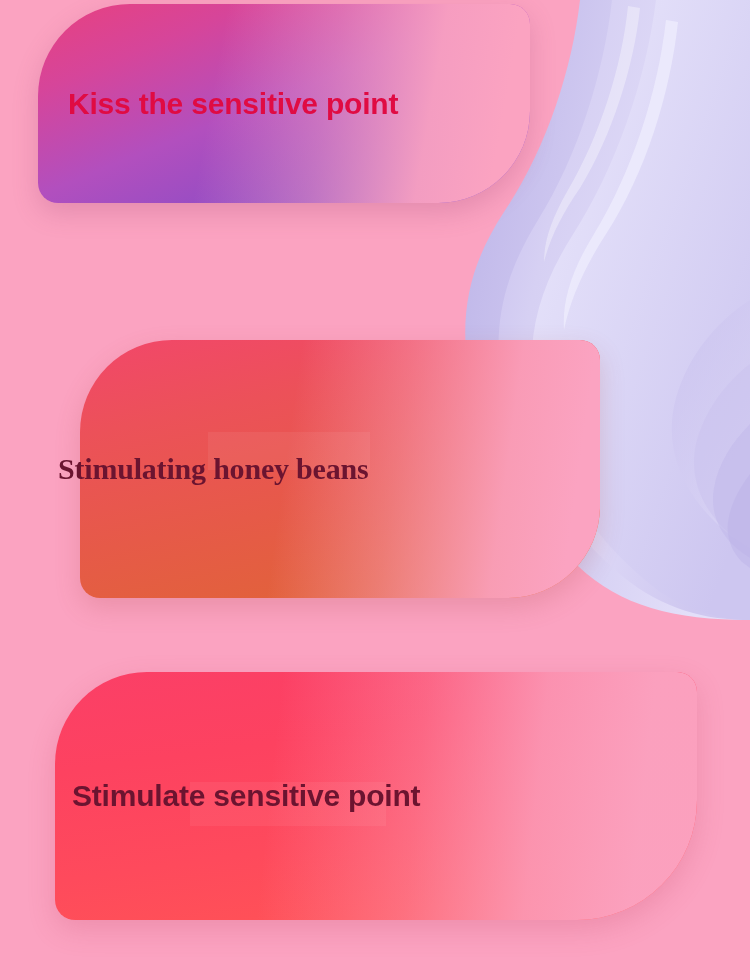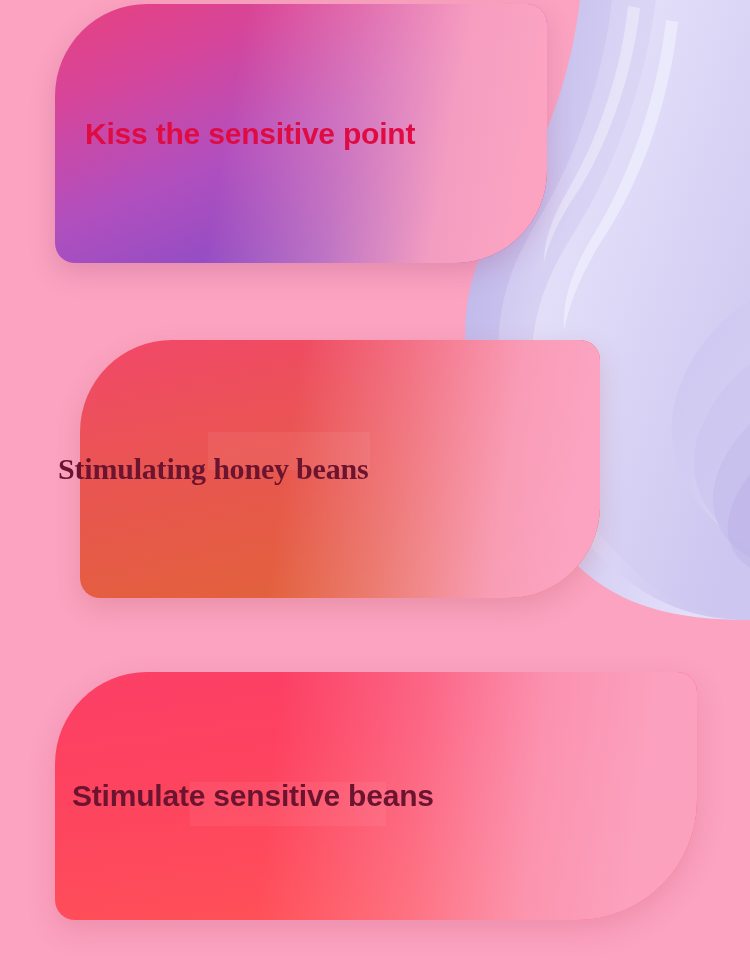--- a/index.html
+++ b/index.html
@@ -51,24 +51,24 @@
   .card .card-label {
     position: relative;
     z-index: 3;
     font-weight: bold;
     white-space: nowrap;
     letter-spacing: -0.2px;
   }
 
   
   #card-1 {
-    left: 55px;
+    left: 38px;
     top: 4px;
     width: 492px;
-    height: 259px;
+    height: 199px;
     border-radius: 92px 20px 92px 20px;
     background: linear-gradient(158deg,
         #e8417f 0%,
         #d6459a 22%,
         #b24fbe 48%,
         #8a4cc6 78%,
         #7f4ac4 100%);
     box-shadow: 0 10px 26px rgba(150, 60, 110, 0.22);
   }
   #card-1 .card-fill {
@@ -222,17 +222,17 @@
   </div>
 
   <div class="card" id="card-2">
     <div class="card-fill"></div>
     <span class="card-label">Stimulating honey beans</span>
   </div>
   <div class="text-wash" id="wash-2"></div>
 
   <div class="card" id="card-3">
     <div class="card-fill"></div>
-    <span class="card-label">Stimulate sensitive beans</span>
+    <span class="card-label">Stimulate sensitive point</span>
   </div>
   <div class="text-wash" id="wash-3"></div>
 
 </div>
 
 </body></html>

